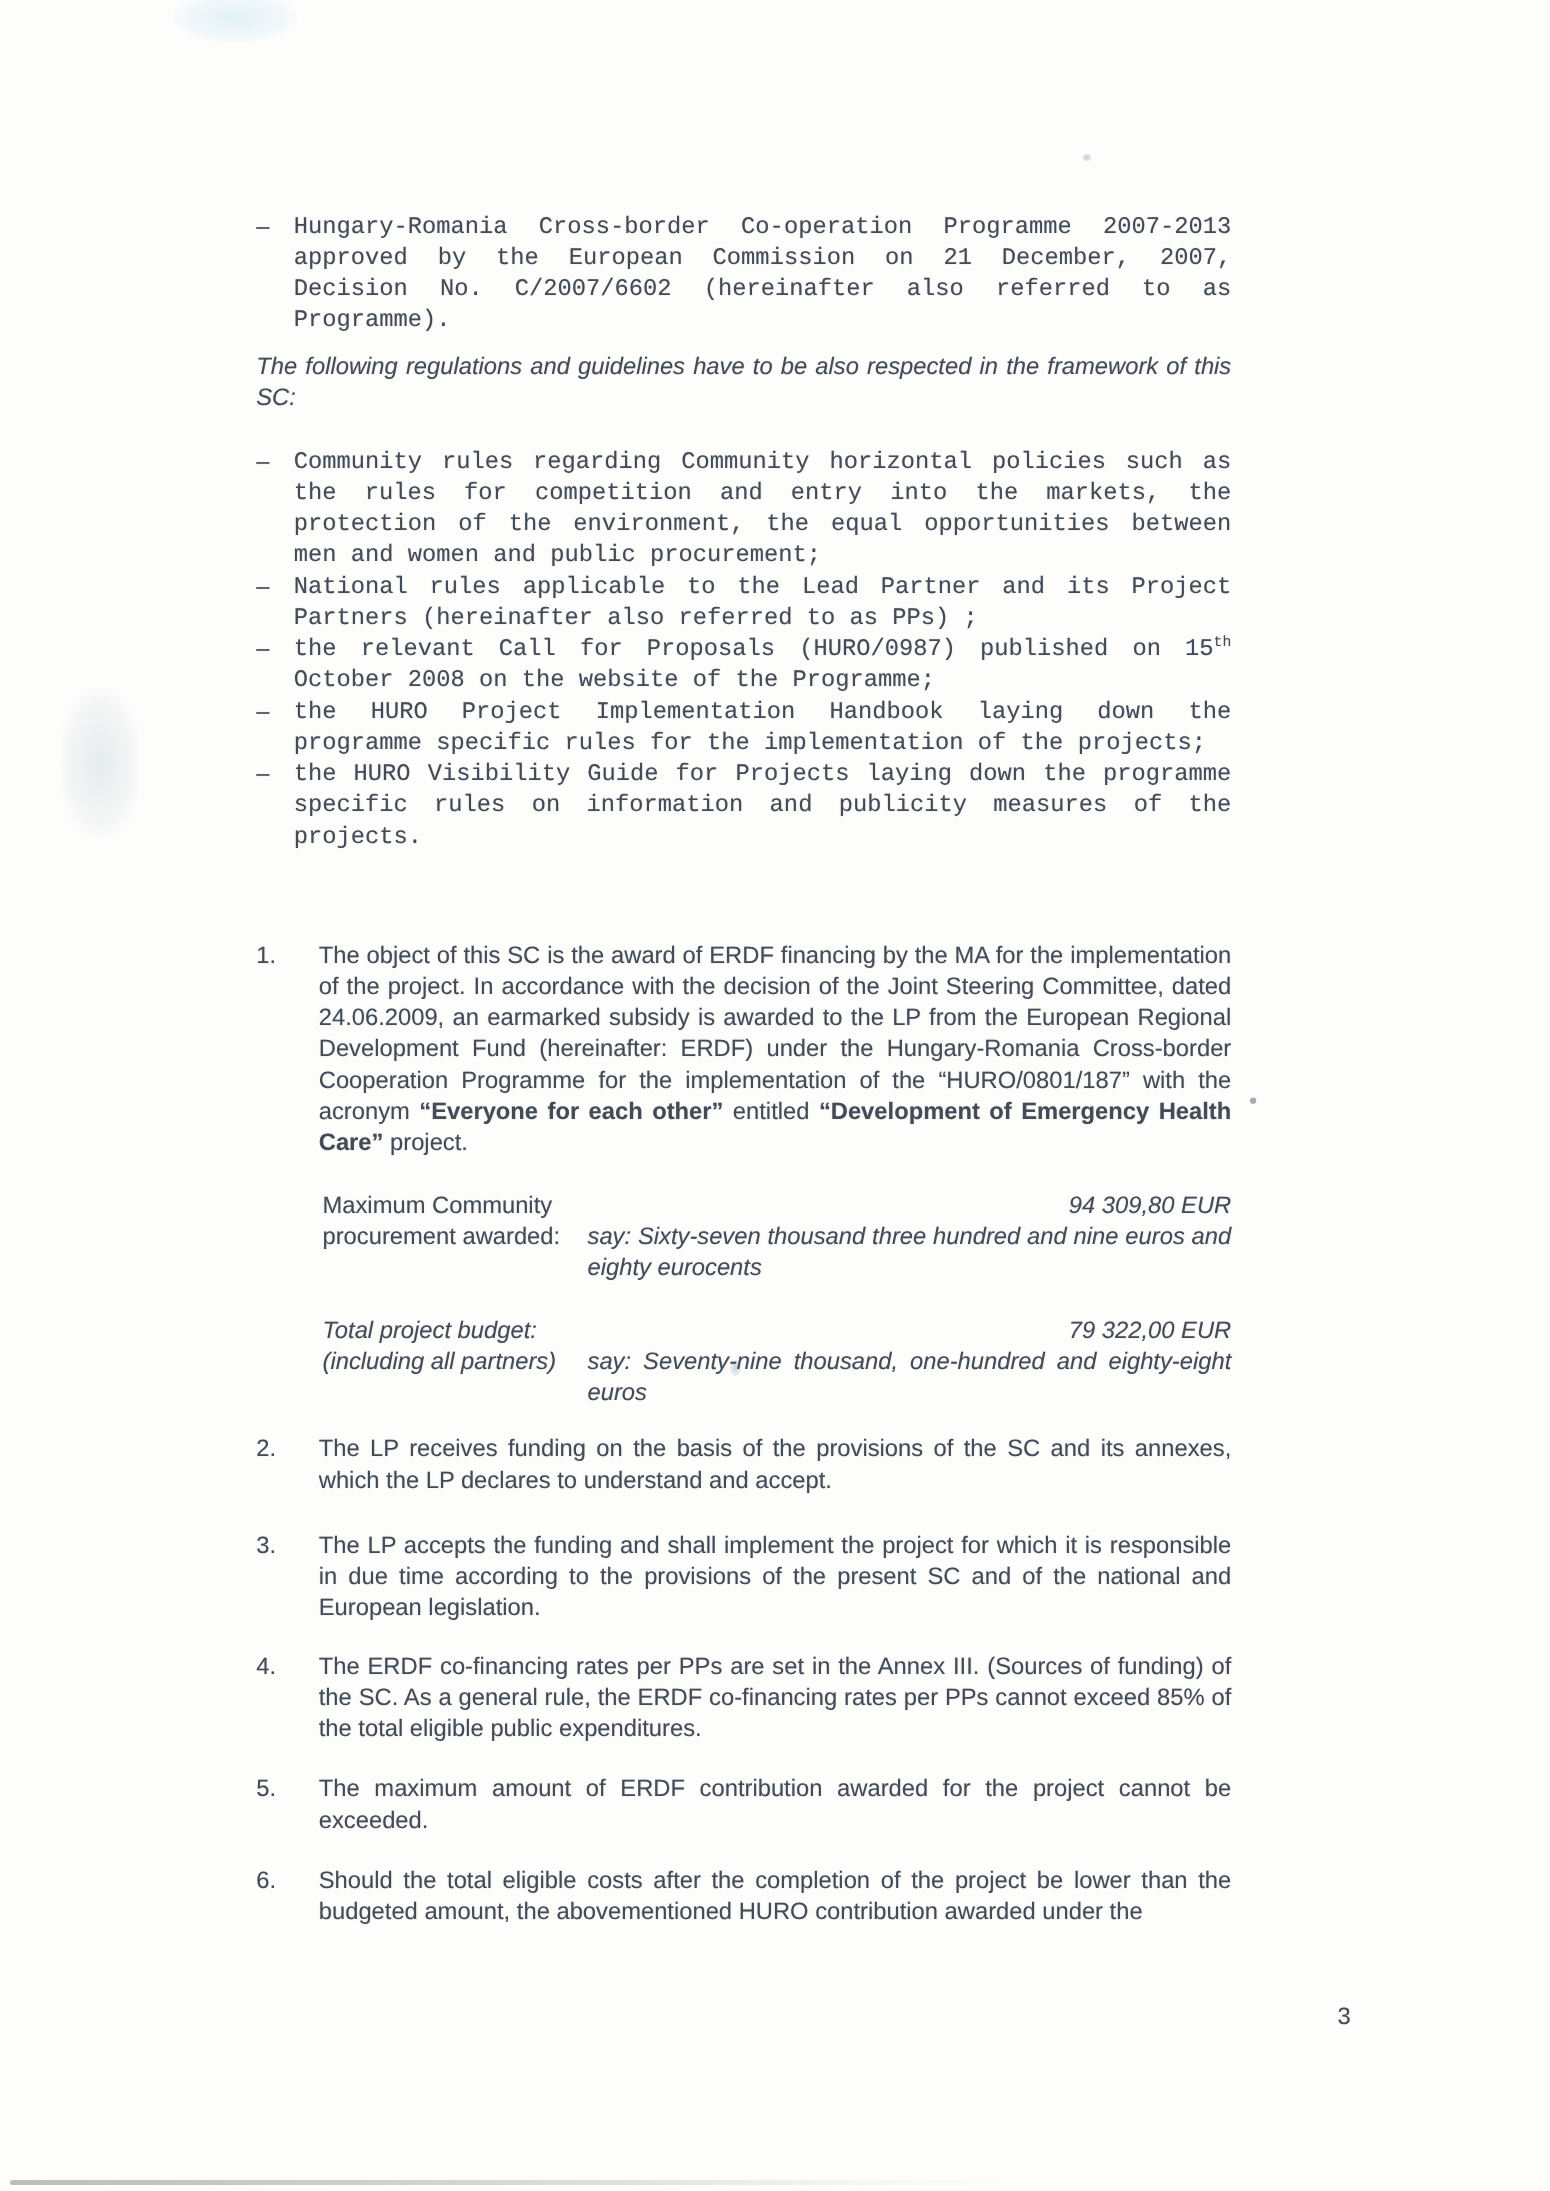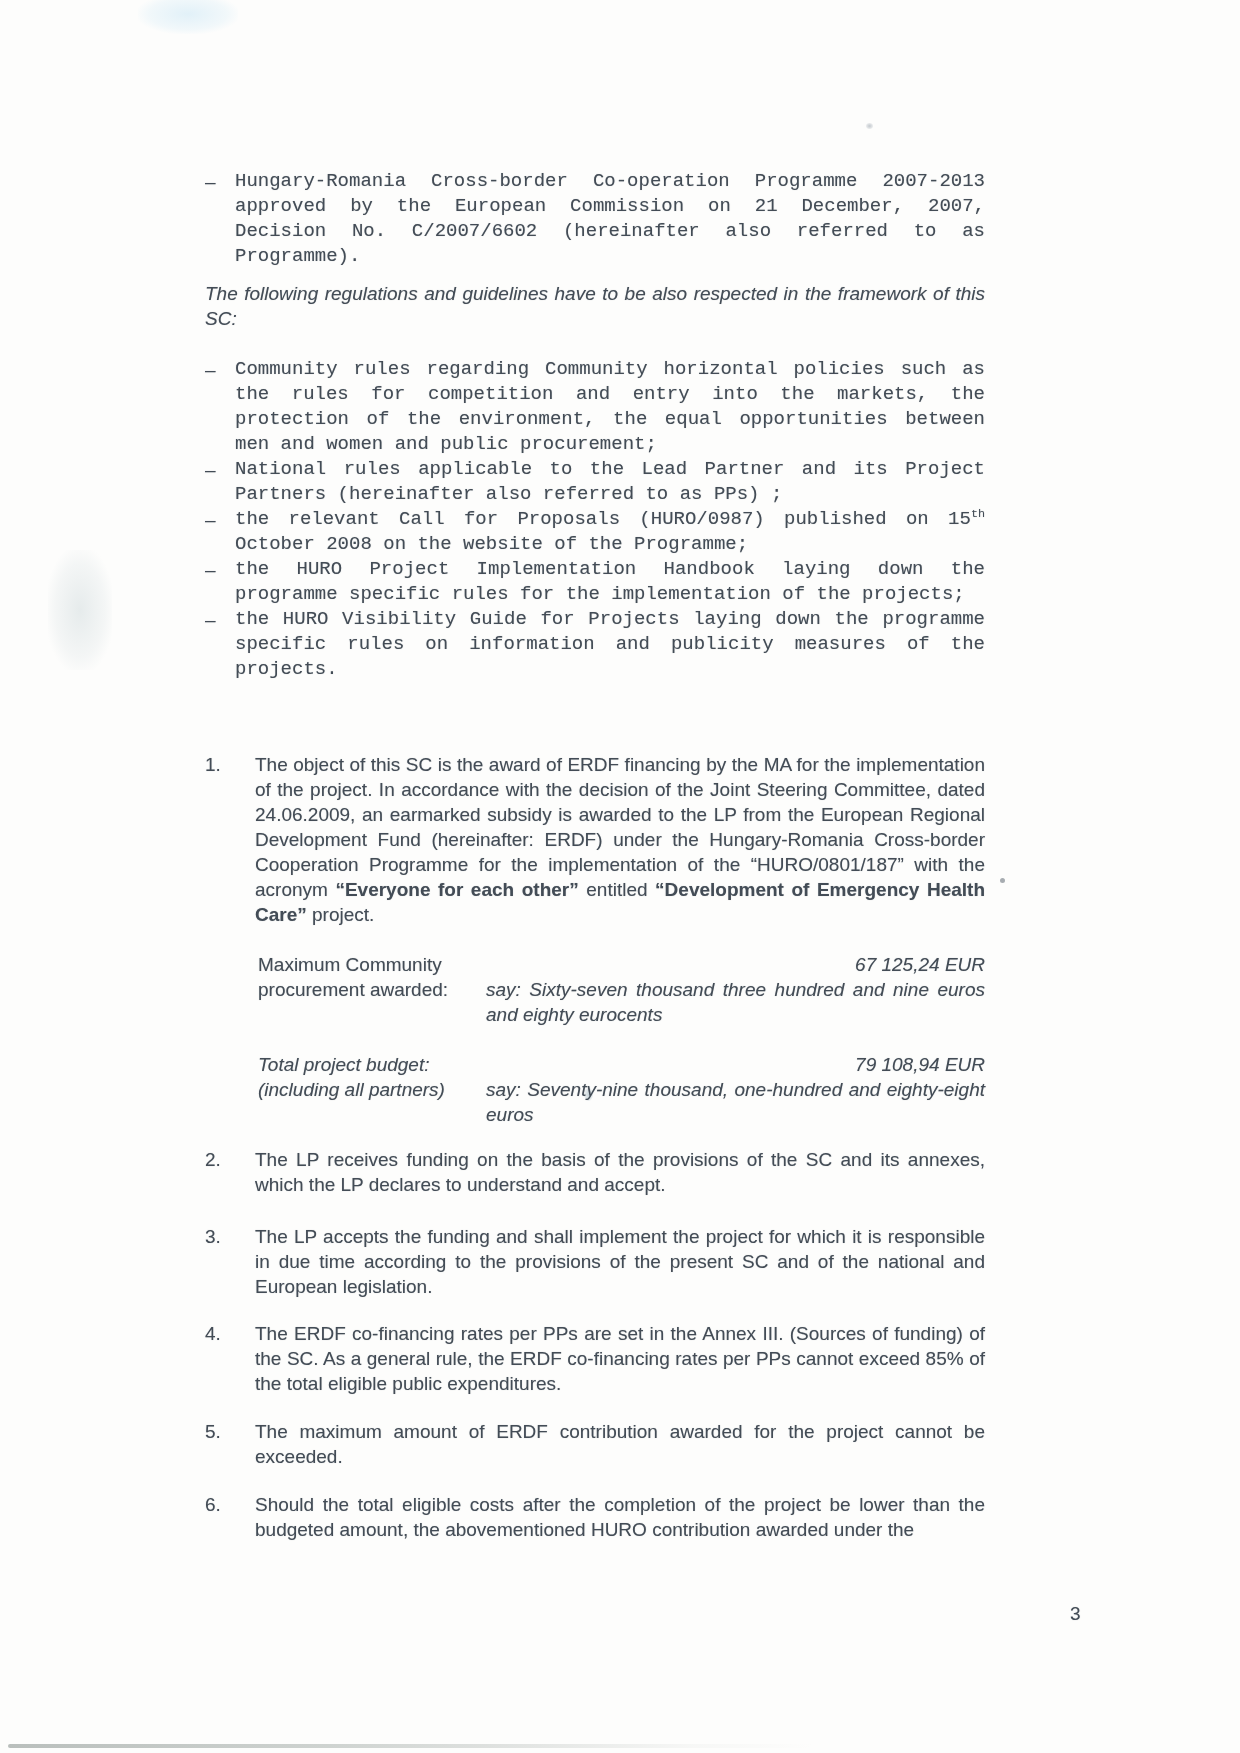--- a/index.html
+++ b/index.html
@@ -23,21 +23,21 @@
   .bullet-item .btext { flex: 1; text-align: justify; font-family: Liberation Mono, monospace; }
   .num-item { display: flex; }
   .num-item .num { width: 50px; flex: none; }
   .num-item .ntext { flex: 1; text-align: justify; }
   .heading { text-align: center; font-weight: bold; }
   .fin-row { left: 258px; width: 727px; display: flex; }
   .fin-label { width: 212px; flex: none; }
   .fin-label.italic { font-style: italic; }
   .fin-val { flex: 1; font-style: italic; }
   .fin-amount { text-align: right; }
-  .fin-say { text-align: justify; margin-left: 16px; }
+  .fin-say { text-align: justify; }
   sup { font-size: 0.62em; line-height: 0; vertical-align: super; }
   .page-num { left: 1070px; top: 1601px; }
   
   .smudge-top {
     left: 138px; top: -6px; width: 100px; height: 40px;
     background: radial-gradient(ellipse at center, rgba(224,240,248,0.95) 0%, rgba(230,243,249,0.5) 55%, rgba(255,255,255,0) 75%);
   }
   .smudge-left {
     left: 48px; top: 550px; width: 64px; height: 120px;
     background: radial-gradient(ellipse at center, rgba(222,229,230,0.75) 0%, rgba(230,235,236,0.4) 55%, rgba(255,255,255,0) 78%);
@@ -99,32 +99,32 @@
     <span class="num">1.</span>
     <span class="ntext"><span>The object of this SC is the award of ERDF financing by the MA for the implementation of the project. In accordance with the decision of the Joint Steering Committee, dated 24.06.2009, an earmarked subsidy is awarded to the LP from the European Regional Development Fund (hereinafter: ERDF) under the Hungary-Romania Cross-border Cooperation Programme for the implementation of the “HURO/0801/187” with the acronym </span><span style="font-weight: bold;">“Everyone for each other”</span><span> entitled </span><span style="font-weight: bold;">“Development of Emergency Health Care”</span><span> project.</span></span>
   </div>
 
   <div class="abs fin-row" style="top:952px">
     <div class="fin-label">
       <div>Maximum Community</div>
       <div>procurement awarded:</div>
     </div>
     <div class="fin-val">
-      <div class="fin-amount">67 125,24 EUR</div>
+      <div class="fin-amount">94 309,80 EUR</div>
       <div class="fin-say">say: Sixty-seven thousand three hundred and nine euros and eighty eurocents</div>
     </div>
   </div>
 
   <div class="abs fin-row" style="top:1052px">
     <div class="fin-label italic">
       <div>Total project budget:</div>
       <div>(including all partners)</div>
     </div>
     <div class="fin-val">
-      <div class="fin-amount">79 108,94 EUR</div>
+      <div class="fin-amount">79 322,00 EUR</div>
       <div class="fin-say">say: Seventy-nine thousand, one-hundred and eighty-eight euros</div>
     </div>
   </div>
 
   <div class="abs textcol num-item" style="top:1147px">
     <span class="num">2.</span>
     <span class="ntext"><span>The LP receives funding on the basis of the provisions of the SC and its annexes, which the LP declares to understand and accept.</span></span>
   </div>
   <div class="abs textcol num-item" style="top:1224px">
     <span class="num">3.</span>

